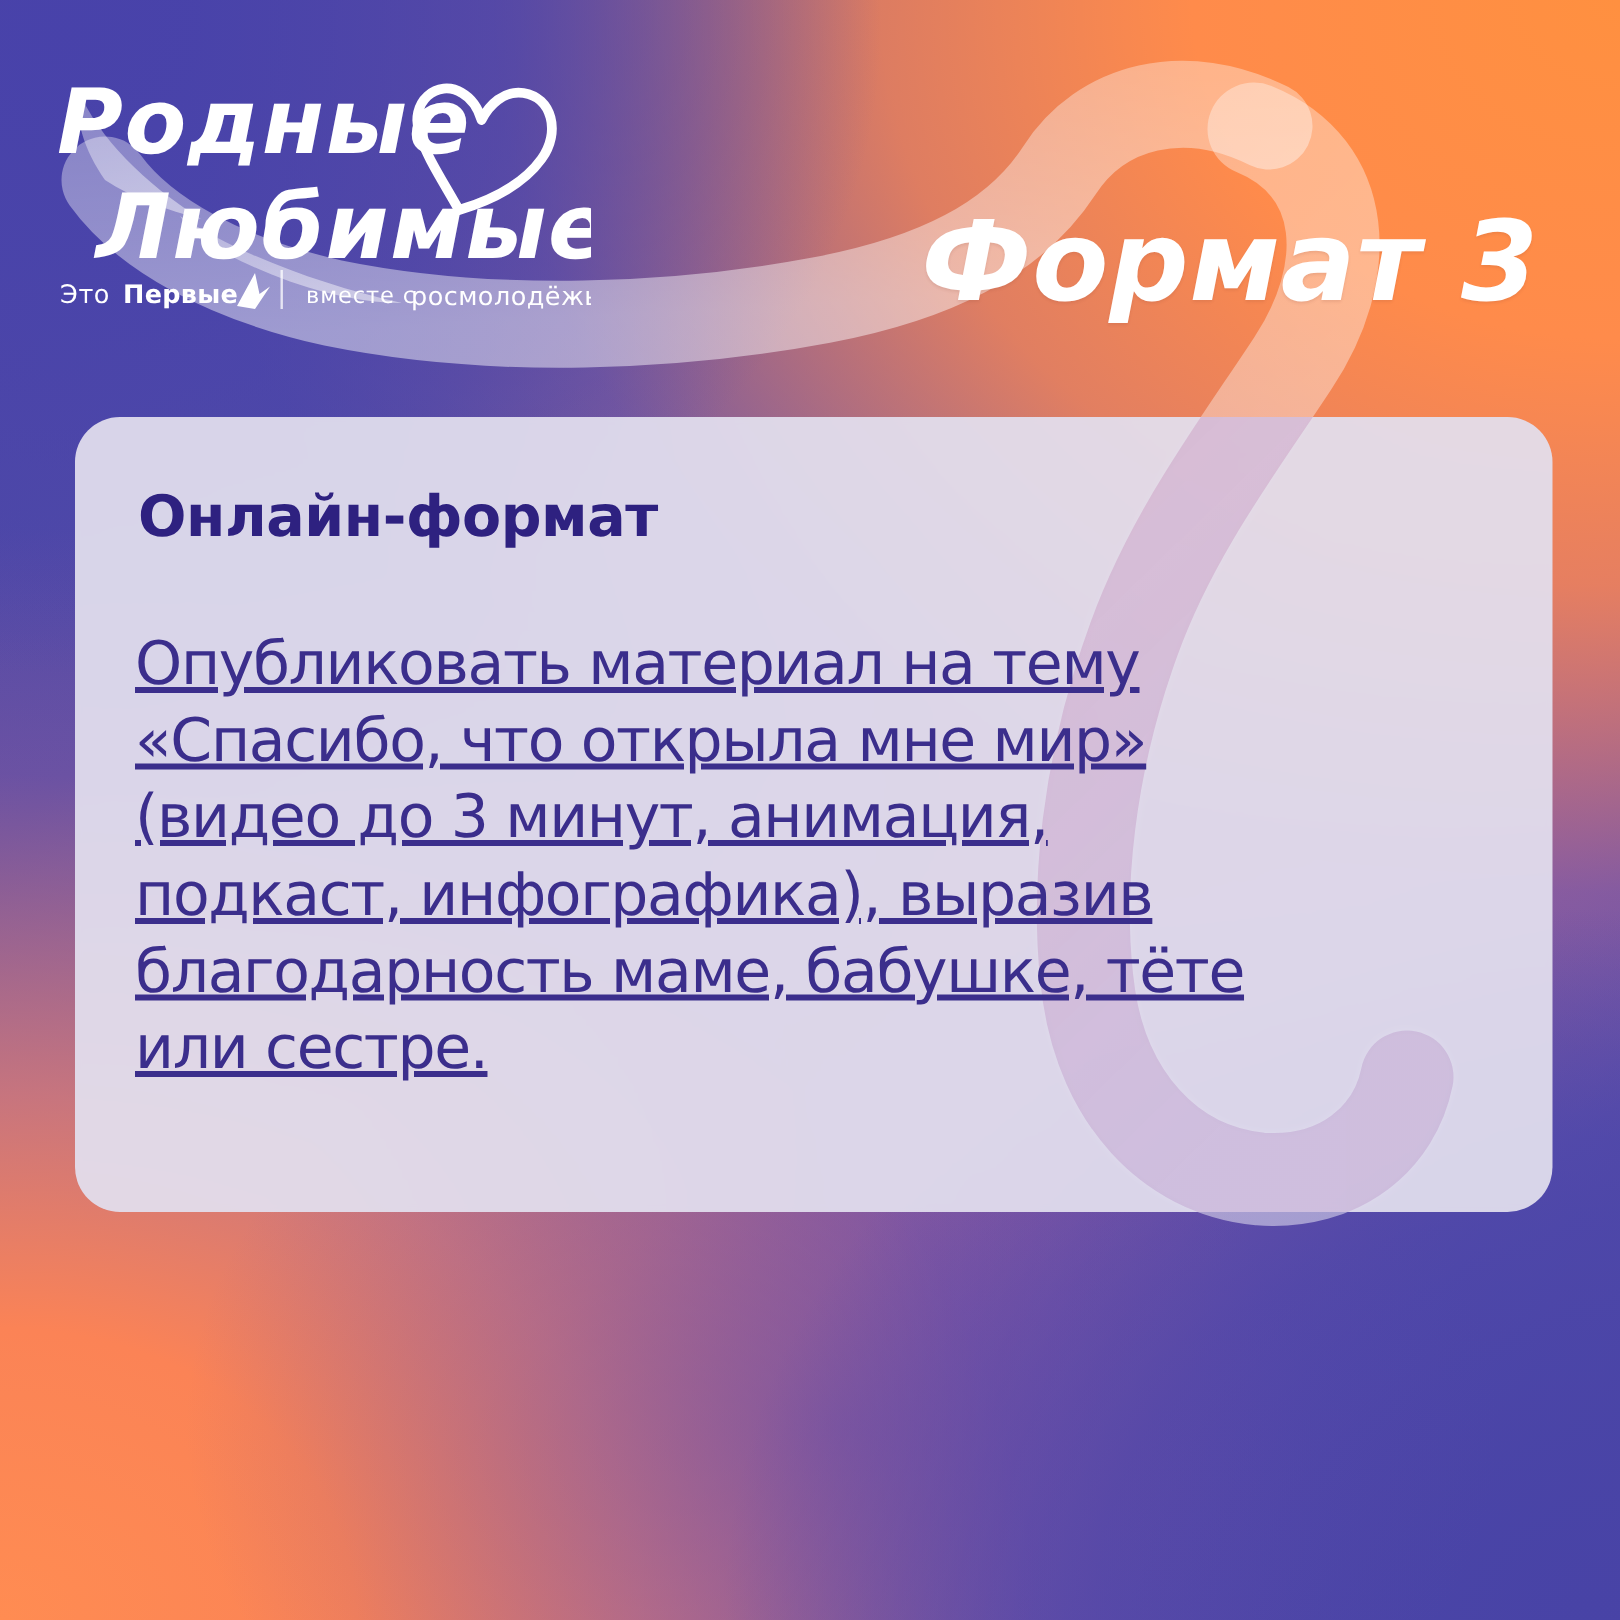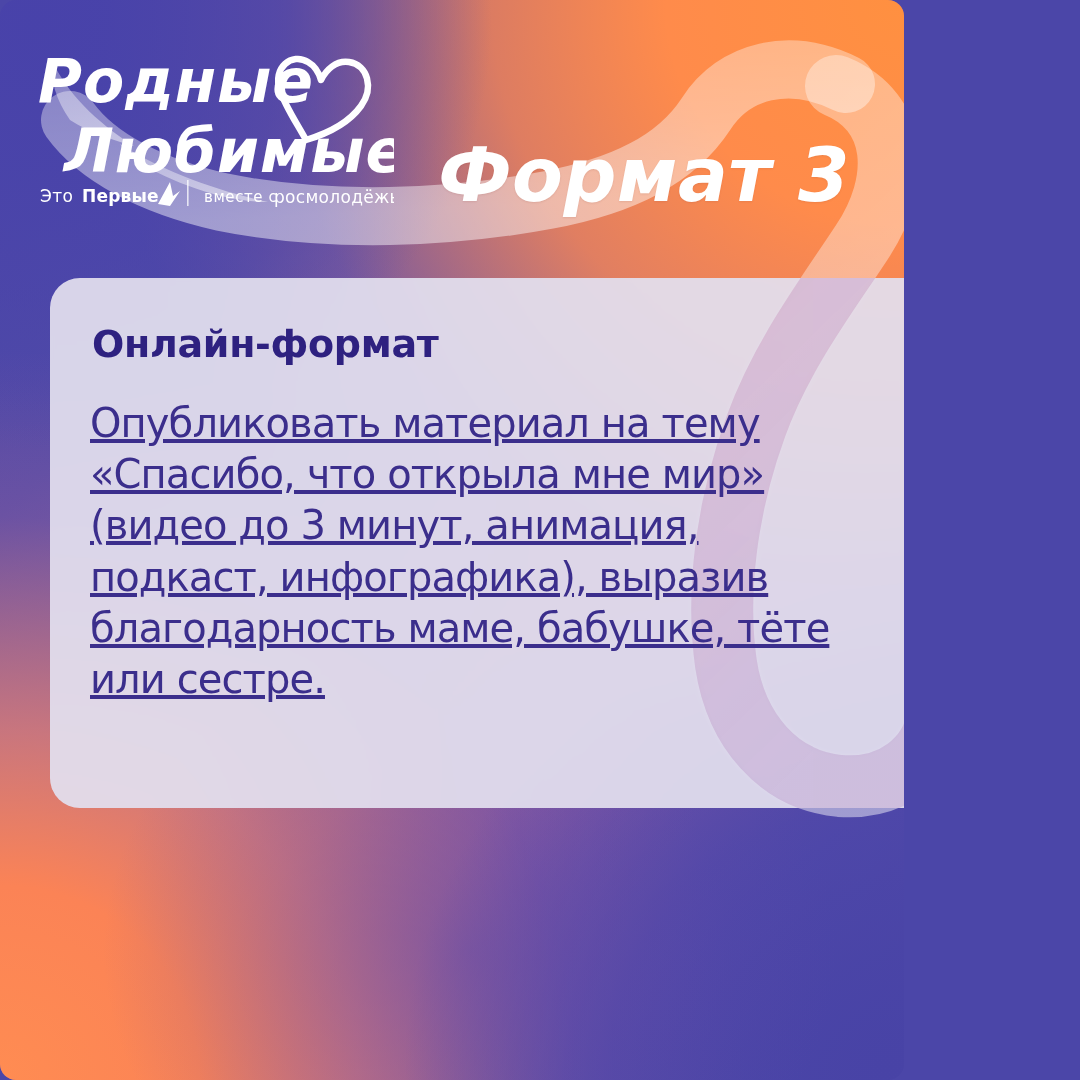--- a/index.html
+++ b/index.html
@@ -5,24 +5,23 @@
   * { margin:0; padding:0; box-sizing:border-box; }
   html,body { width:1080px; height:1080px; }
   body {
     font-family:"Liberation Sans", sans-serif;
     overflow:hidden;
     background:#4B46A8;
   }
 
   #poster{
     position:relative;
-    width:904px; height:1080px;
+    width:1080px; height:1080px;
     overflow:hidden;
     isolation:isolate;
-    border-radius:16px;
   }
 
   
   .bg-base{
     position:absolute; inset:0;
     background:
       radial-gradient(120% 95% at 100% 0%,   #FF9040 0%,  #FF8B4B 22%, rgba(255,136,80,0.80) 38%, rgba(190,110,140,0.30) 58%, rgba(90,70,170,0) 74%),
       radial-gradient(110% 90% at 0% 100%,   #FF8C52 0%,  #FB8356 20%, rgba(240,130,110,0.72) 36%, rgba(175,100,150,0.28) 58%, rgba(85,70,170,0) 75%),
       linear-gradient(135deg, #4A45A6 0%, #514BA8 26%, #6A5AA6 44%, #8C5F9C 58%, #7E57A6 70%, #5B4EAC 84%, #4A46A4 100%);
   }
@@ -93,21 +92,21 @@
     position:relative;
     padding:44px 56px 0 40px;
   }
 
   .card-heading{
     font-family:"DejaVu Sans", sans-serif;
     font-weight:bold;
     font-size:38px;
     color:#2E2180;
     letter-spacing:-0.3px;
-    margin:0 0 32px 2px;
+    margin:0 0 52px 2px;
   }
   .card-body{
     font-family:"DejaVu Sans", sans-serif;
     font-weight:normal;
     font-size:40px;
     line-height:1.28;
     color:#3B2E8C;
     letter-spacing:-0.9px;
     white-space:pre-line;
     text-decoration:underline;

